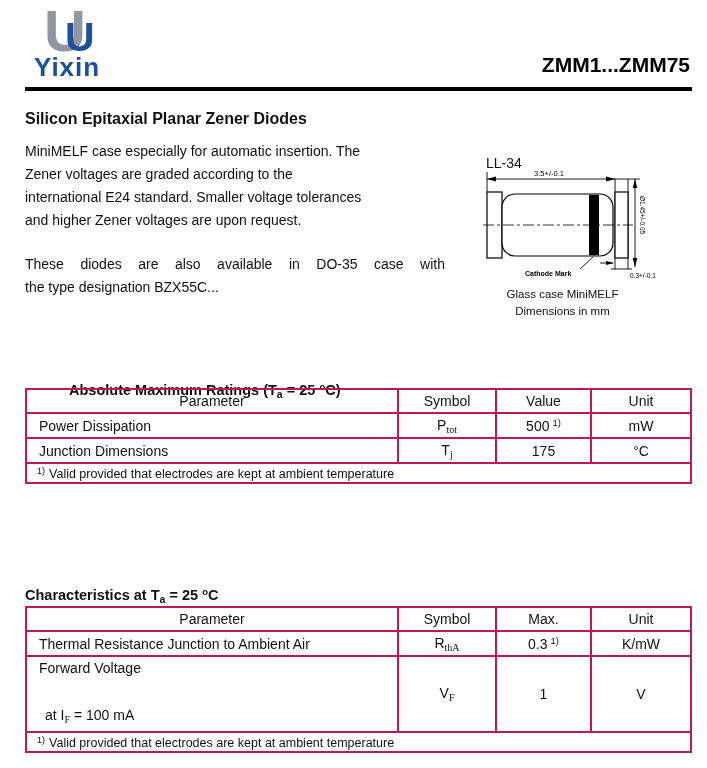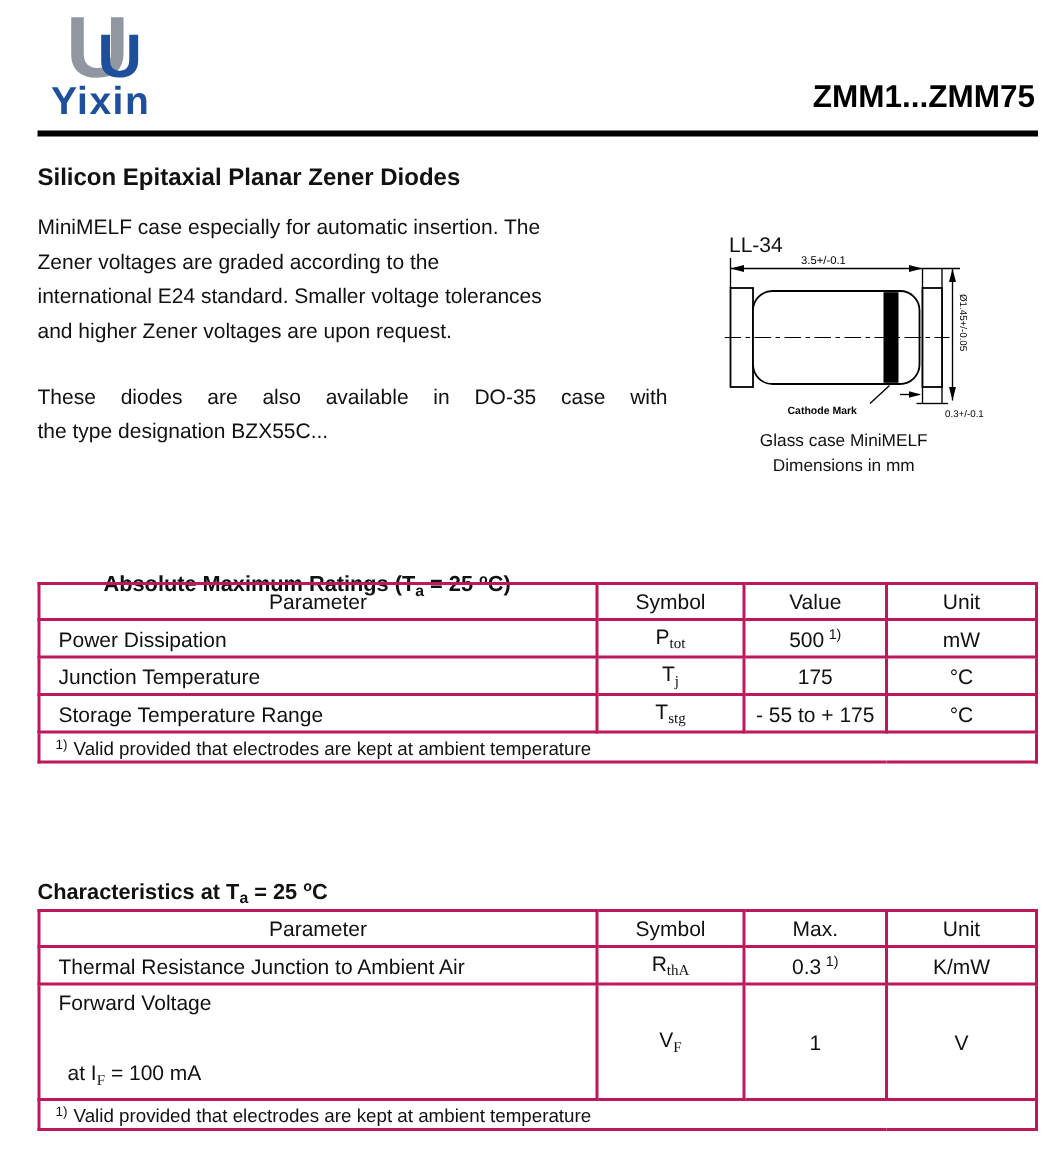--- a/index.html
+++ b/index.html
@@ -140,29 +140,23 @@
       <td>Value</td>
       <td>Unit</td>
     </tr>
     <tr class="datarow">
       <td class="param">Power Dissipation</td>
       <td class="c"><span>P</span><sub>tot</sub></td>
       <td class="c"><span>500</span><sup class="valsup">1)</sup></td>
       <td class="c">mW</td>
     </tr>
     <tr class="datarow">
-      <td class="param">Junction Temperature</td>
+      <td class="param">Junction Dimensions</td>
       <td class="c"><span>T</span><sub>j</sub></td>
       <td class="c">175</td>
-      <td class="c">°C</td>
-    </tr>
-    <tr class="datarow">
-      <td class="param">Storage Temperature Range</td>
-      <td class="c"><span>T</span><sub>stg</sub></td>
-      <td class="c">- 55 to + 175</td>
       <td class="c">°C</td>
     </tr>
     <tr>
       <td colspan="4" class="fncell"><sup>1)</sup><span class="fn-text">Valid provided that electrodes are kept at ambient temperature</span></td>
     </tr>
   </tbody>
     </table>
 
   <div class="tbl-heading h2pos"><span>Characteristics at T</span><sub>a</sub><span> = 25 </span><sup>o</sup><span>C</span></div>
 

